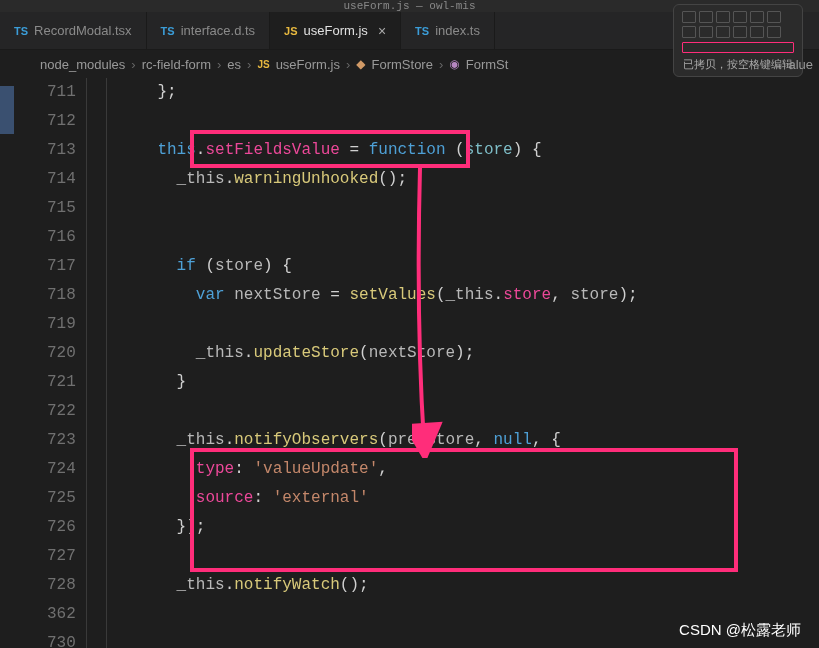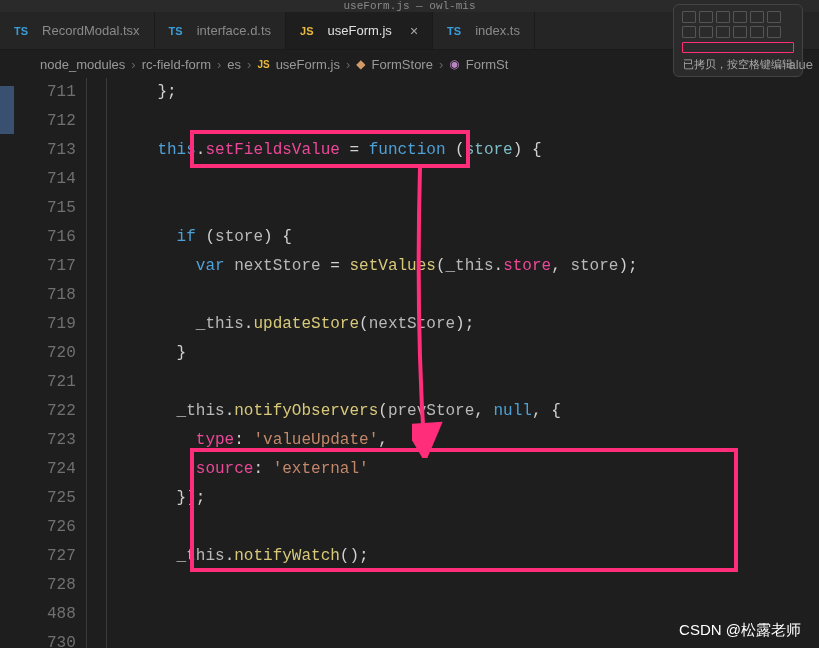--- a/index.html
+++ b/index.html
@@ -27,21 +27,21 @@
       background: #252526;
       height: 38px;
       border-bottom: 1px solid #1a1a1a;
     }
     .tab {
       display: flex;
       align-items: center;
       padding: 0 14px;
       color: #8a8a8a;
       font-size: 13px;
-      gap: 14px;
+      gap: 6px;
       border-right: 1px solid #1a1a1a;
       cursor: pointer;
       font-family: -apple-system, "Segoe UI", sans-serif;
     }
     .tab.active {
       background: #1e1e1e;
       color: #e0e0e0;
     }
     .file-icon {
       font-size: 11px;
@@ -255,39 +255,40 @@
       <div class="line">719</div>
       <div class="line">720</div>
       <div class="line">721</div>
       <div class="line">722</div>
       <div class="line">723</div>
       <div class="line">724</div>
       <div class="line">725</div>
       <div class="line">726</div>
       <div class="line">727</div>
       <div class="line">728</div>
-      <div class="line">488</div>
+      <div class="line">362</div>
       <div class="line">730</div>
     </div>
   <div class="code" id="code">
     <div class="indent-guide" style="left:0px"></div>
     <div class="indent-guide" style="left:20px"></div>
     <div class="hl-box1"></div>
     <div class="hl-box2"></div>
     <svg class="arrow" width="40" height="290">
       <defs>
         <marker id="ah" markerWidth="12" markerHeight="12" refX="6" refY="6" orient="auto">
           <path d="M1,1 L11,6 L1,11 Z" fill="#ff2d7a"></path>
         </marker>
       </defs>
       <path d="M8,0 Q4,150 12,275" stroke="#ff2d7a" stroke-width="4" fill="none" marker-end="url(#ah)"></path>
     </svg>
   <div class="line">    <span class="tok-punc">};</span></div>
       <div class="line">    </div>
       <div class="line">    <span class="tok-this">this</span><span class="tok-punc">.</span><span class="tok-prop">setFieldsValue</span> <span class="tok-punc">=</span> <span class="tok-fn">function</span> <span class="tok-punc">(</span><span class="tok-param">store</span><span class="tok-punc">)</span> <span class="tok-punc">{</span></div>
+      <div class="line">      <span class="tok-plain">_this</span><span class="tok-punc">.</span><span class="tok-method">warningUnhooked</span><span class="tok-punc">();</span></div>
       <div class="line">    </div>
       <div class="line">    </div>
       <div class="line">      <span class="tok-kw">if</span> <span class="tok-punc">(</span><span class="tok-plain">store</span><span class="tok-punc">)</span> <span class="tok-punc">{</span></div>
       <div class="line">        <span class="tok-kwvar">var</span> <span class="tok-plain">nextStore</span> <span class="tok-punc">=</span> <span class="tok-method">setValues</span><span class="tok-punc">(</span><span class="tok-plain">_this</span><span class="tok-punc">.</span><span class="tok-prop">store</span><span class="tok-punc">,</span> <span class="tok-plain">store</span><span class="tok-punc">);</span></div>
       <div class="line">    </div>
       <div class="line">        <span class="tok-plain">_this</span><span class="tok-punc">.</span><span class="tok-method">updateStore</span><span class="tok-punc">(</span><span class="tok-plain">nextStore</span><span class="tok-punc">);</span></div>
       <div class="line">      <span class="tok-punc">}</span></div>
       <div class="line">    </div>
       <div class="line">      <span class="tok-plain">_this</span><span class="tok-punc">.</span><span class="tok-method">notifyObservers</span><span class="tok-punc">(</span><span class="tok-plain">prevStore</span><span class="tok-punc">,</span> <span class="tok-null">null</span><span class="tok-punc">,</span> <span class="tok-punc">{</span></div>
       <div class="line">        <span class="tok-prop">type</span><span class="tok-punc">:</span> <span class="tok-str">'valueUpdate'</span><span class="tok-punc">,</span></div>

